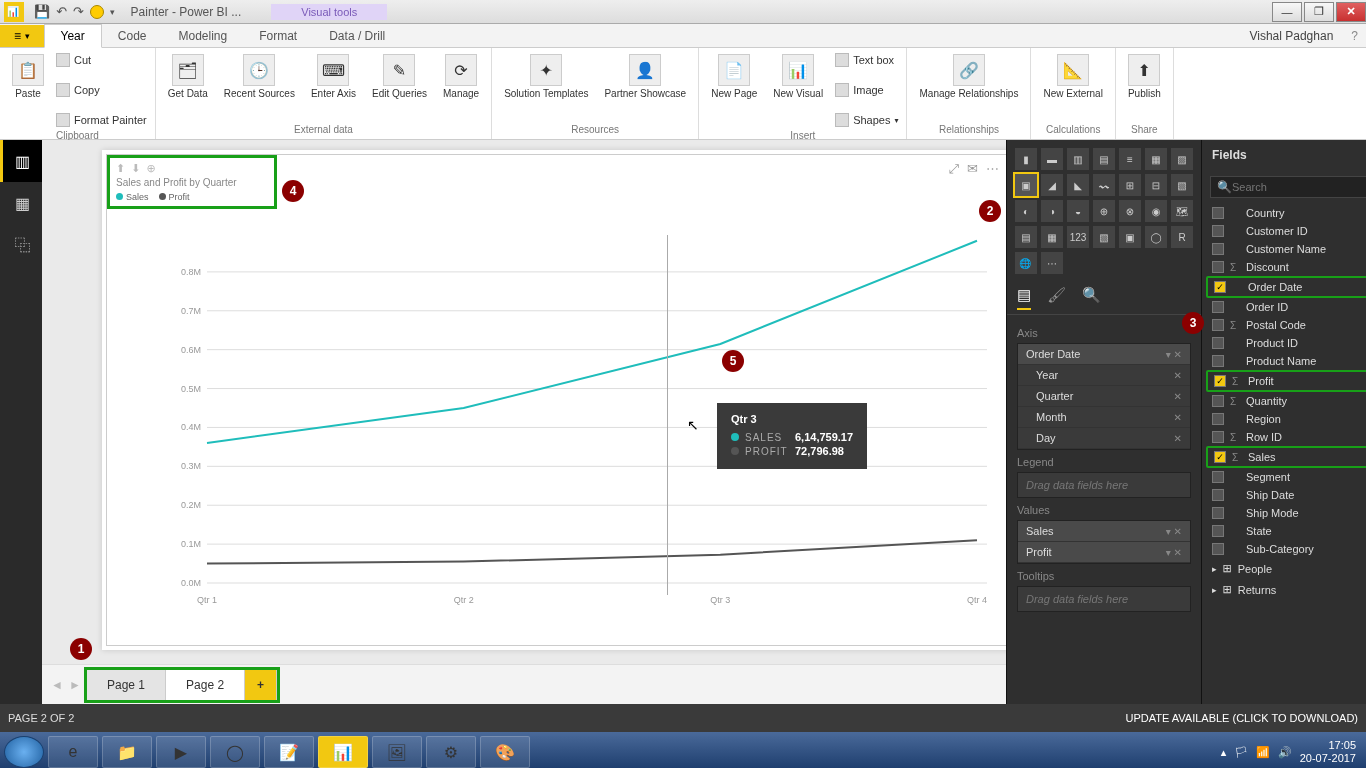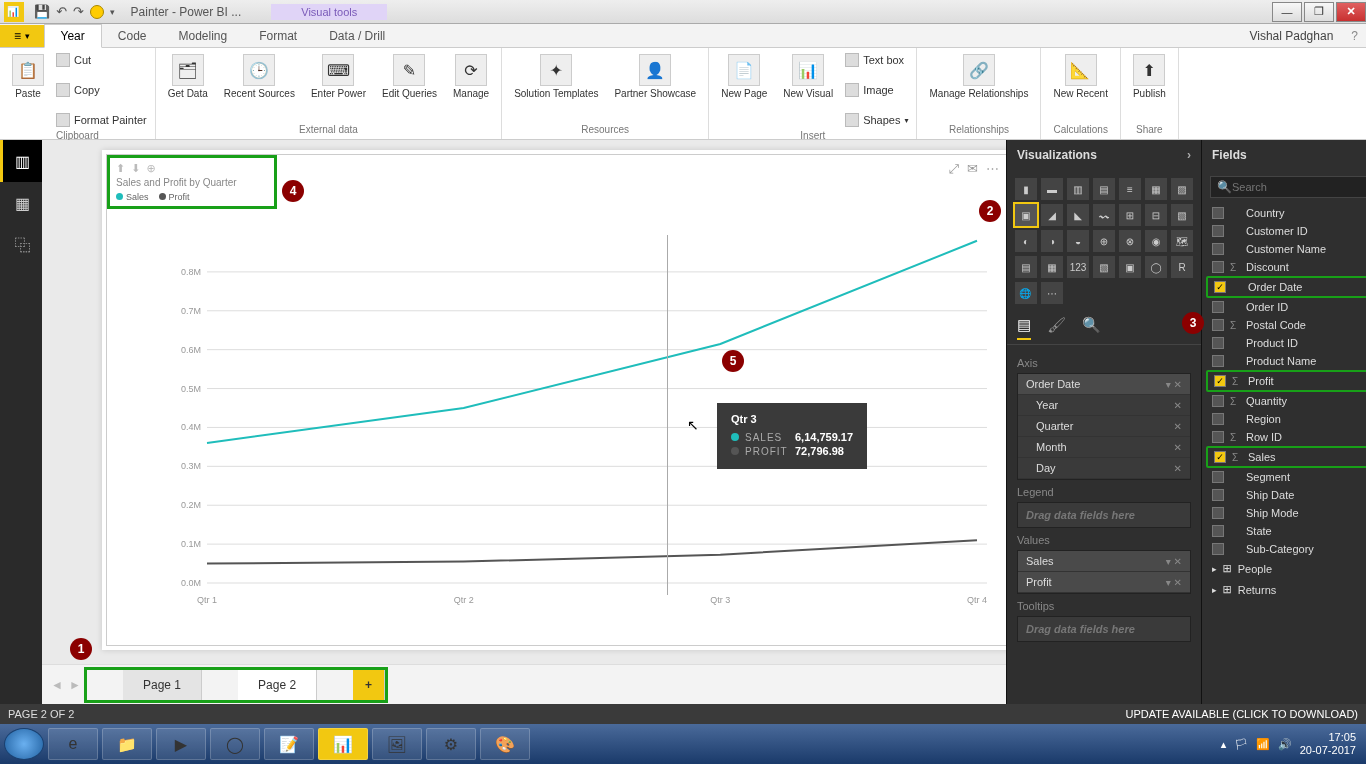--- a/index.html
+++ b/index.html
@@ -64,56 +64,56 @@
 .tooltip-box .tt-row .d { width:8px; height:8px; border-radius:50%;}
 .tooltip-box .tt-row .k { color:#aaa; letter-spacing:1px; font-size:10px; width:44px;}
 .tooltip-box .tt-row .v { font-weight:bold;}
 .cursor-arrow { position:absolute; font-size:14px; color:#000; pointer-events:none;}
 .hover-line { position:absolute; width:1px; background:#aaa;}
 
 
 .pages-bar { position:absolute; left:0; right:0; bottom:0; height:40px; background:#f3f3f3; border-top:1px solid #ddd; display:flex; align-items:center; padding-left:6px;}
 .pages-bar .nav-arrow { width:18px; text-align:center; color:#bbb; font-size:12px;}
 .pages-bar .tabs { display:flex; border:3px solid #18a018;}
-.pages-bar .ptab { padding:8px 20px; background:#e4e4e4; border-right:1px solid #ccc; font-size:12px; cursor:pointer;margin-left:36px;}
+.pages-bar .ptab { padding:8px 20px; background:#e4e4e4; border-right:1px solid #ccc; font-size:12px; cursor:pointer;}
 .pages-bar .ptab.active { background:#fff;}
 .pages-bar .ptab.add { background:#f2c811; font-weight:bold; padding:8px 12px;}
 
 
 .right-panels { width:360px; display:flex; background:#2f2f2f;}
 .panel { flex:1; display:flex; flex-direction:column; color:#ddd; border-left:1px solid #111;}
 .panel .phead { height:30px; display:flex; align-items:center; justify-content:space-between; padding:0 10px; background:#2f2f2f; font-size:12px; font-weight:bold;}
 .panel .phead .chev { color:#aaa;}
 .viz-grid { display:grid; grid-template-columns:repeat(7,22px); gap:4px; padding:8px;}
 .viz-grid .v { width:22px; height:22px; background:#444; display:flex; align-items:center; justify-content:center; font-size:10px; color:#ccc; cursor:pointer;}
 .viz-grid .v.sel { outline:2px solid #f2c811; background:#555;}
 .viz-tabs { display:flex; gap:16px; padding:4px 10px; border-bottom:1px solid #444;}
 .viz-tabs .vt { color:#999; font-size:15px; padding-bottom:4px; cursor:pointer;}
 .viz-tabs .vt.active { border-bottom:2px solid #f2c811; color:#fff;}
 .well-section { padding:6px 10px;}
 .well-section .sec-label { color:#888; font-size:11px; margin:6px 0 4px;}
 .well { background:#3a3a3a; border:1px solid #222;}
 .well .witem { padding:4px 8px; font-size:11px; background:#4a4a4a; border-bottom:1px solid #333; display:flex; justify-content:space-between; align-items:center; cursor:pointer;}
 .well .witem.sub { padding-left:18px; background:#3a3a3a;}
 .well .witem .x { color:#888; font-size:10px;}
-.well .placeholder { padding:6px 8px; color:#777; font-style:italic; font-size:11px;font-weight:bold;}
+.well .placeholder { padding:6px 8px; color:#777; font-style:italic; font-size:11px;}
 
 .fields-search { margin:6px 8px; background:#222; border:1px solid #444; display:flex; align-items:center; padding:3px 6px;}
 .fields-search input { background:transparent; border:none; color:#ccc; font-size:11px; flex:1; outline:none;}
 .fields-list { flex:1; overflow-y:auto; padding:0 4px;}
 .field-row { display:flex; align-items:center; gap:6px; padding:3px 6px; font-size:11px; color:#ddd; cursor:pointer; border-radius:2px;}
 .field-row.hl { border:2px solid #18a018;}
 .field-row .cb { width:12px; height:12px; background:#555; border:1px solid #777; display:flex; align-items:center; justify-content:center; font-size:9px; color:#000;}
 .field-row .cb.ck { background:#f2c811;}
 .field-row .sigma { color:#888; font-size:10px; width:10px;}
 .table-row { display:flex; align-items:center; gap:6px; padding:4px 6px; font-size:11px; color:#ddd;}
 .table-row .tri { font-size:9px;}
 
 
-.statusbar { height:20px; background:#3a3a3a; color:#ddd; font-size:11px; display:flex; align-items:center; padding:0 8px; justify-content:space-between;}
+.statusbar { height:28px; background:#3a3a3a; color:#ddd; font-size:11px; display:flex; align-items:center; padding:0 8px; justify-content:space-between;}
 .statusbar .upd { color:#fff;}
 
 
 .taskbar { height:40px; background:linear-gradient(#4a6a9a,#1a3a6a); display:flex; align-items:center; padding:0 4px; gap:4px;}
 .taskbar .start { width:40px; height:32px; background:radial-gradient(circle,#6ab0f0,#2060a0); border-radius:50%; border:1px solid #1a4070;}
 .taskbar .tbtn { width:50px; height:32px; background:rgba(255,255,255,0.1); border:1px solid rgba(255,255,255,0.2); border-radius:2px; display:flex; align-items:center; justify-content:center; font-size:16px;}
 .taskbar .spacer { flex:1;}
 .taskbar .tray { display:flex; align-items:center; gap:8px; color:#fff; font-size:11px; padding-right:6px;}
 .taskbar .clock { text-align:right; line-height:1.2;}
 
@@ -189,21 +189,21 @@
 Data</div>
         </div>
       <div class="bigbtn">
           <div class="ico">🕒</div>
           <div class="lbl">Recent
 Sources</div>
         </div>
       <div class="bigbtn">
           <div class="ico">⌨</div>
           <div class="lbl">Enter
-Power</div>
+Axis</div>
         </div>
       <div class="bigbtn">
           <div class="ico">✎</div>
           <div class="lbl">Edit
 Queries</div>
         </div>
       <div class="bigbtn">
           <div class="ico">⟳</div>
           <div class="lbl">Manage</div>
         </div>
@@ -263,21 +263,21 @@
 Relationships</div>
         </div>
     </div>
     <div class="label">Relationships</div>
   </div>
   <div class="group">
     <div class="items">
       <div class="bigbtn">
           <div class="ico">📐</div>
           <div class="lbl">New
-Recent</div>
+External</div>
         </div>
     </div>
     <div class="label">Calculations</div>
   </div>
   <div class="group">
     <div class="items">
       <div class="bigbtn">
           <div class="ico">⬆</div>
           <div class="lbl">Publish</div>
         </div>
@@ -368,24 +368,20 @@
         <div class="ptab">Page 1</div>
         <div class="ptab active">Page 2</div>
         <div class="ptab add">+</div>
       </div>
     </div>
   </div>
 
   <div class="right-panels">
     <div class="panel" style="flex:0 0 180px; position:relative;">
       <div class="badge" style="left:-28px; top:60px;">2</div>
-      <div class="phead">
-          <span>Visualizations</span>
-          <span class="chev">›</span>
-        </div>
       <div class="viz-grid" id="viz-grid">
           <div class="v">▮</div>
           <div class="v">▬</div>
           <div class="v">▥</div>
           <div class="v">▤</div>
           <div class="v">≡</div>
           <div class="v">▦</div>
           <div class="v">▨</div>
           <div class="v sel">▣</div>
           <div class="v">◢</div>

